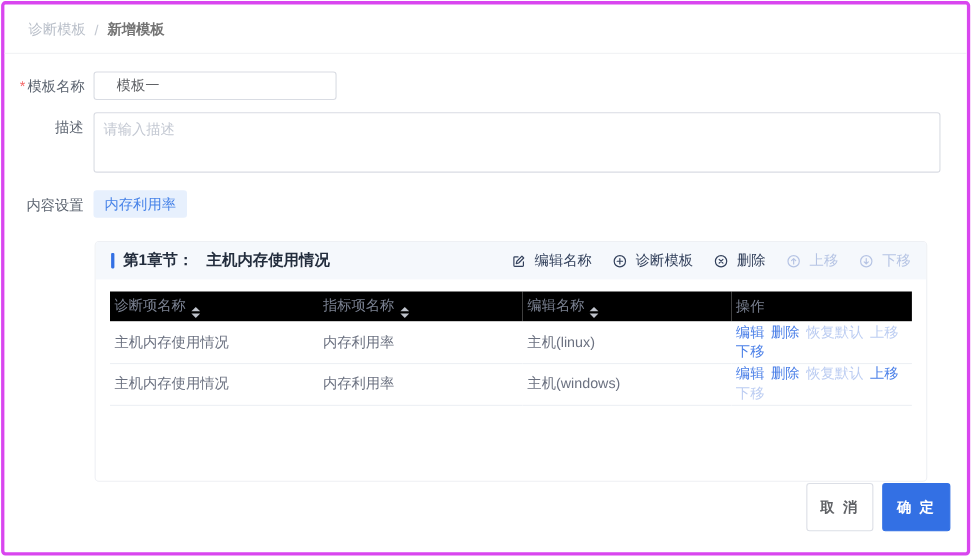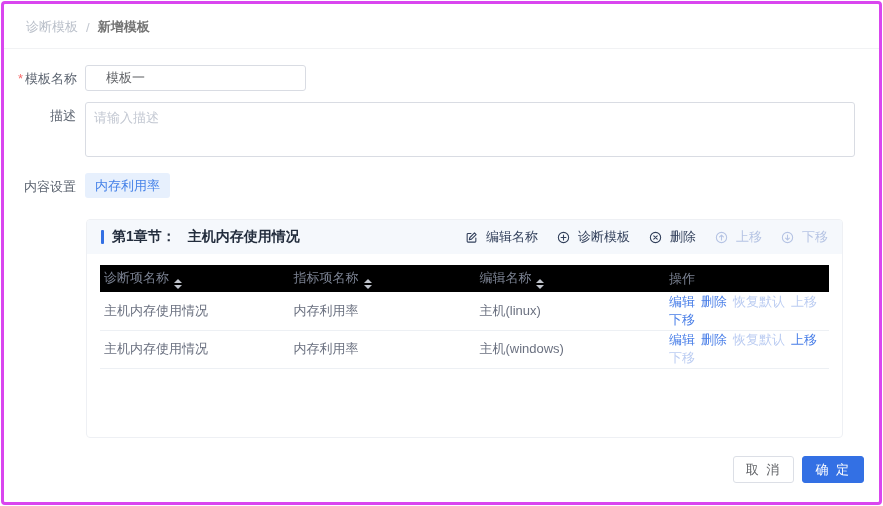--- a/index.html
+++ b/index.html
@@ -62,21 +62,21 @@
   td { height:38px; border-bottom:1px solid #edf0f4; color:#6b7180; font-size:13px; padding:0 4px; }
   .sort-caret { display:inline-flex; flex-direction:column; gap:2px; margin-left:5px; vertical-align:-1px; }
   .sort-caret i { display:block; width:0; height:0; border-left:4px solid transparent; border-right:4px solid transparent; }
   .sort-caret .up { border-bottom:4px solid #c0c4cc; }
   .sort-caret .down { border-top:4px solid #c0c4cc; }
   .row-link { color:#4a7fe8; cursor:pointer; margin-right:6px; white-space:nowrap; }
   .row-link:last-child { margin-right:0; }
   .row-link.disabled { color:#bccdf2; cursor:default; }
   
   .footer { position:absolute; right:15px; bottom:19px; display:flex; gap:8px; }
-  .btn { height:27px; padding:0 12px; border-radius:3px; font-size:13px; cursor:pointer; font-family:inherit; letter-spacing:2px; }
+  .btn { height:44px; padding:0 12px; border-radius:3px; font-size:13px; cursor:pointer; font-family:inherit; letter-spacing:2px;font-weight:bold; }
   .btn-cancel { background:#fff; border:1px solid #dcdfe6; color:#606266; }
   .btn-confirm { background:#3370e4; border:1px solid #3370e4; color:#fff; }
 </style>
 </head>
 <body>
 
 <div class="page">
 
   <div class="breadcrumb">
     <span class="crumb-parent">诊断模板</span>

